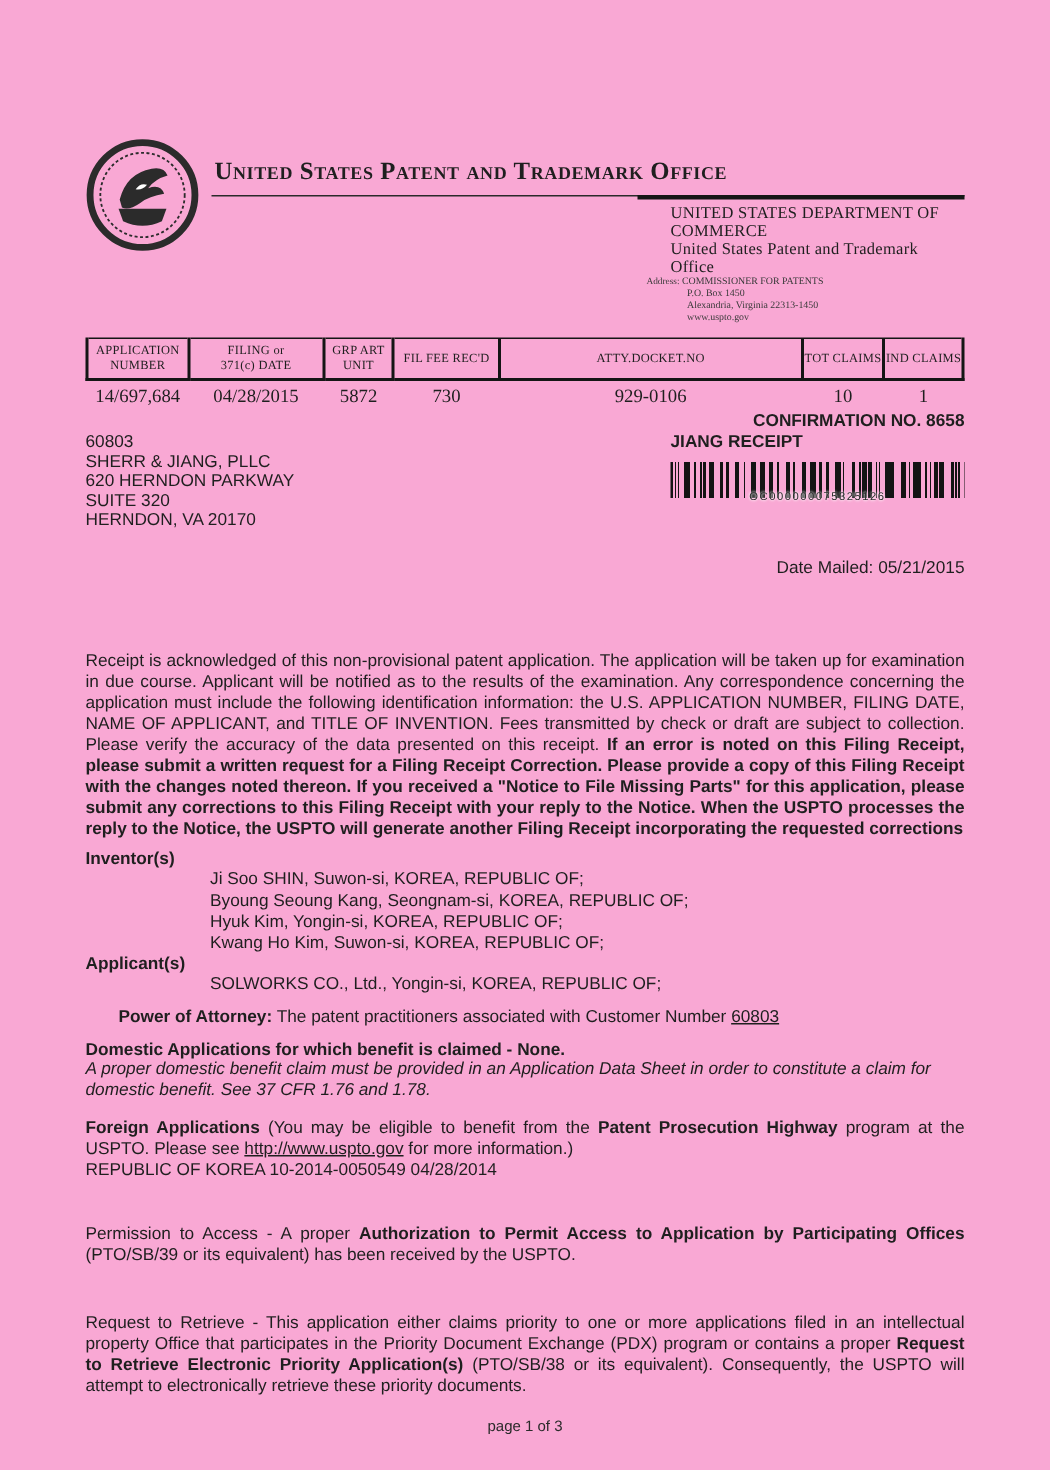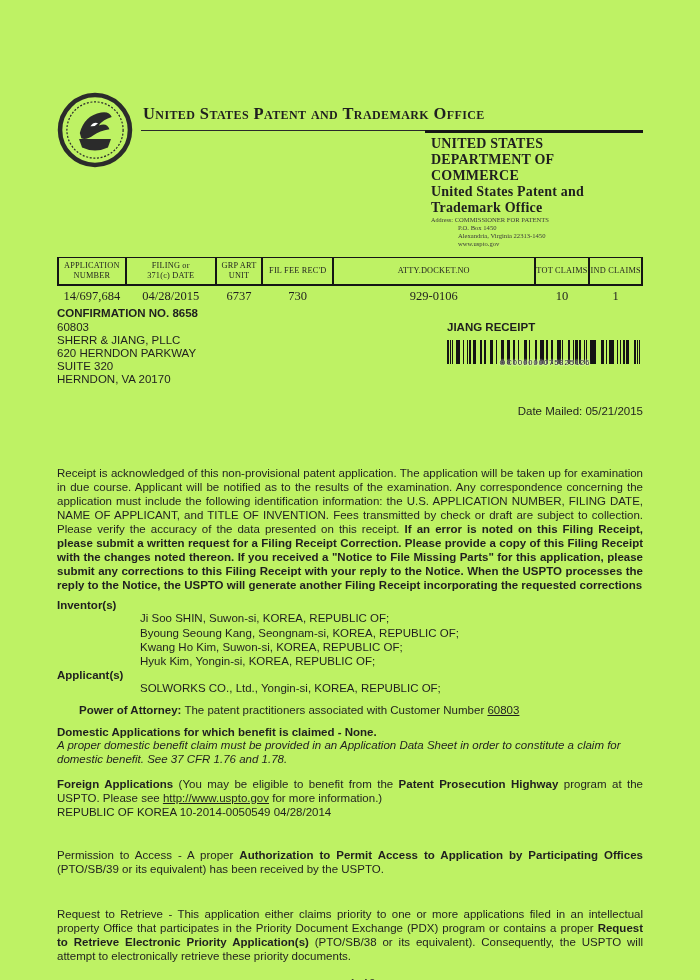--- a/index.html
+++ b/index.html
@@ -1,21 +1,21 @@
 <!DOCTYPE html>
 <html><head>
 <meta charset="utf-8">
 <style>
   * { margin: 0; padding: 0; box-sizing: border-box; }
   html, body { background: #e8e8e8; }
   body { width: 700px; font-family: "Liberation Sans", sans-serif; color: #1f1f1f; }
   .page {
     position: relative;
     width: 700px; height: 980px;
-    background: #bef264;
+    background: #f9a8d4;
     padding: 0 57px;
     overflow: hidden;
   }
 
   
   .header { display: flex; margin-top: 92px; }
   .seal { width: 76px; height: 76px; flex: 0 0 auto; }
   .header-right { flex: 1; margin-left: 8px; }
   .office-title {
     font-family: "Liberation Serif", serif;
@@ -25,40 +25,40 @@
     padding: 12px 0 6px 2px;
     border-bottom: 1.5px solid #2a2a2a;
     white-space: nowrap;
   }
   .dept-block {
     width: 218px; margin-left: auto; margin-top: -1px;
     border-top: 3.5px solid #161616;
     font-family: "Liberation Serif", serif;
     padding-top: 3px; padding-left: 6px;
   }
-  .dept-line1, .dept-line2 { font-size: 14px; font-weight: bold; letter-spacing: 0.2px; }
+  .dept-line1, .dept-line2 { font-size: 11px; font-weight: normal; letter-spacing: 0.2px; margin-left: 16px; }
   .dept-addr { font-size: 6.6px; color: #3a3a3a; line-height: 8px; }
   .dept-addr-label { font-size: 6.2px; }
   .dept-indent { padding-left: 27px; }
 
   
   table.app-table { width: 100%; border-collapse: collapse; table-layout: fixed; margin-top: 9px;
     font-family: "Liberation Serif", serif; }
   table.app-table th {
     border: 2px solid #151515; border-top-width: 1px;
     font-size: 8.3px; font-weight: normal; letter-spacing: 0.2px;
     text-align: center; vertical-align: middle;
     height: 27px; white-space: pre-line; line-height: 10px; padding: 1px 0;
   }
   table.app-table td {
     font-size: 12.5px; text-align: center; padding-top: 3px; height: 17px;
   }
 
   
-  .confirmation { text-align: left; font-weight: bold; font-size: 11.5px; margin-top: 3px; }
+  .confirmation { text-align: right; font-weight: bold; font-size: 11.5px; margin-top: 3px; }
   .address-row { display: flex; margin-top: 2px; }
   .addressee { font-size: 11.5px; line-height: 13.2px; }
   .receipt-block { margin-left: auto; width: 196px; }
   .filing-receipt-label { font-weight: bold; font-size: 11.5px; }
   .barcode-wrap { position: relative; margin-top: 7px; height: 26px; }
   .barcode {
     width: 100%; height: 24px;
     background-image:
       repeating-linear-gradient(90deg, #141414 0 2px, transparent 2px 5px, #141414 5px 6px, transparent 6px 11px),
       repeating-linear-gradient(90deg, transparent 0 3px, #141414 3px 4px, transparent 4px 9px, #141414 9px 12px, transparent 12px 17px);
@@ -136,21 +136,21 @@
       <th>GRP ART
 UNIT</th>
       <th>FIL FEE REC'D</th>
       <th>ATTY.DOCKET.NO</th>
       <th>TOT CLAIMS</th>
       <th>IND CLAIMS</th>
     </tr>
     <tr>
       <td>14/697,684</td>
       <td>04/28/2015</td>
-      <td>6737</td>
+      <td>5872</td>
       <td>730</td>
       <td>929-0106</td>
       <td>10</td>
       <td>1</td>
     </tr>
   </tbody>
     </table>
 
   <div class="confirmation">CONFIRMATION NO. 8658</div>
 
@@ -172,22 +172,22 @@
   </div>
 
   <div class="date-mailed">Date Mailed: 05/21/2015</div>
 
   <p class="body-text intro"><span>Receipt is acknowledged of this non-provisional patent application. The application will be taken up for examination in due course. Applicant will be notified as to the results of the examination. Any correspondence concerning the application must include the following identification information: the U.S. APPLICATION NUMBER, FILING DATE, NAME OF APPLICANT, and TITLE OF INVENTION. Fees transmitted by check or draft are subject to collection. Please verify the accuracy of the data presented on this receipt. </span><strong>If an error is noted on this Filing Receipt, please submit a written request for a Filing Receipt Correction. Please provide a copy of this Filing Receipt with the changes noted thereon. If you received a "Notice to File Missing Parts" for this application, please submit any corrections to this Filing Receipt with your reply to the Notice. When the USPTO processes the reply to the Notice, the USPTO will generate another Filing Receipt incorporating the requested corrections</strong></p>
 
   <div class="section-label">Inventor(s)</div>
   <div class="indent-list">
     <div>Ji Soo SHIN, Suwon-si, KOREA, REPUBLIC OF;</div>
     <div>Byoung Seoung Kang, Seongnam-si, KOREA, REPUBLIC OF;</div>
+    <div>Hyuk Kim, Yongin-si, KOREA, REPUBLIC OF;</div>
     <div>Kwang Ho Kim, Suwon-si, KOREA, REPUBLIC OF;</div>
-    <div>Hyuk Kim, Yongin-si, KOREA, REPUBLIC OF;</div>
   </div>
 
   <div class="section-label applicant-label">Applicant(s)</div>
   <div class="indent-list">
     <div>SOLWORKS CO., Ltd., Yongin-si, KOREA, REPUBLIC OF;</div>
   </div>
 
   <p class="poa"><b>Power of Attorney:</b><span> The patent practitioners associated with Customer Number </span><span class="cust-num">60803</span></p>
 
   <div class="domestic">

